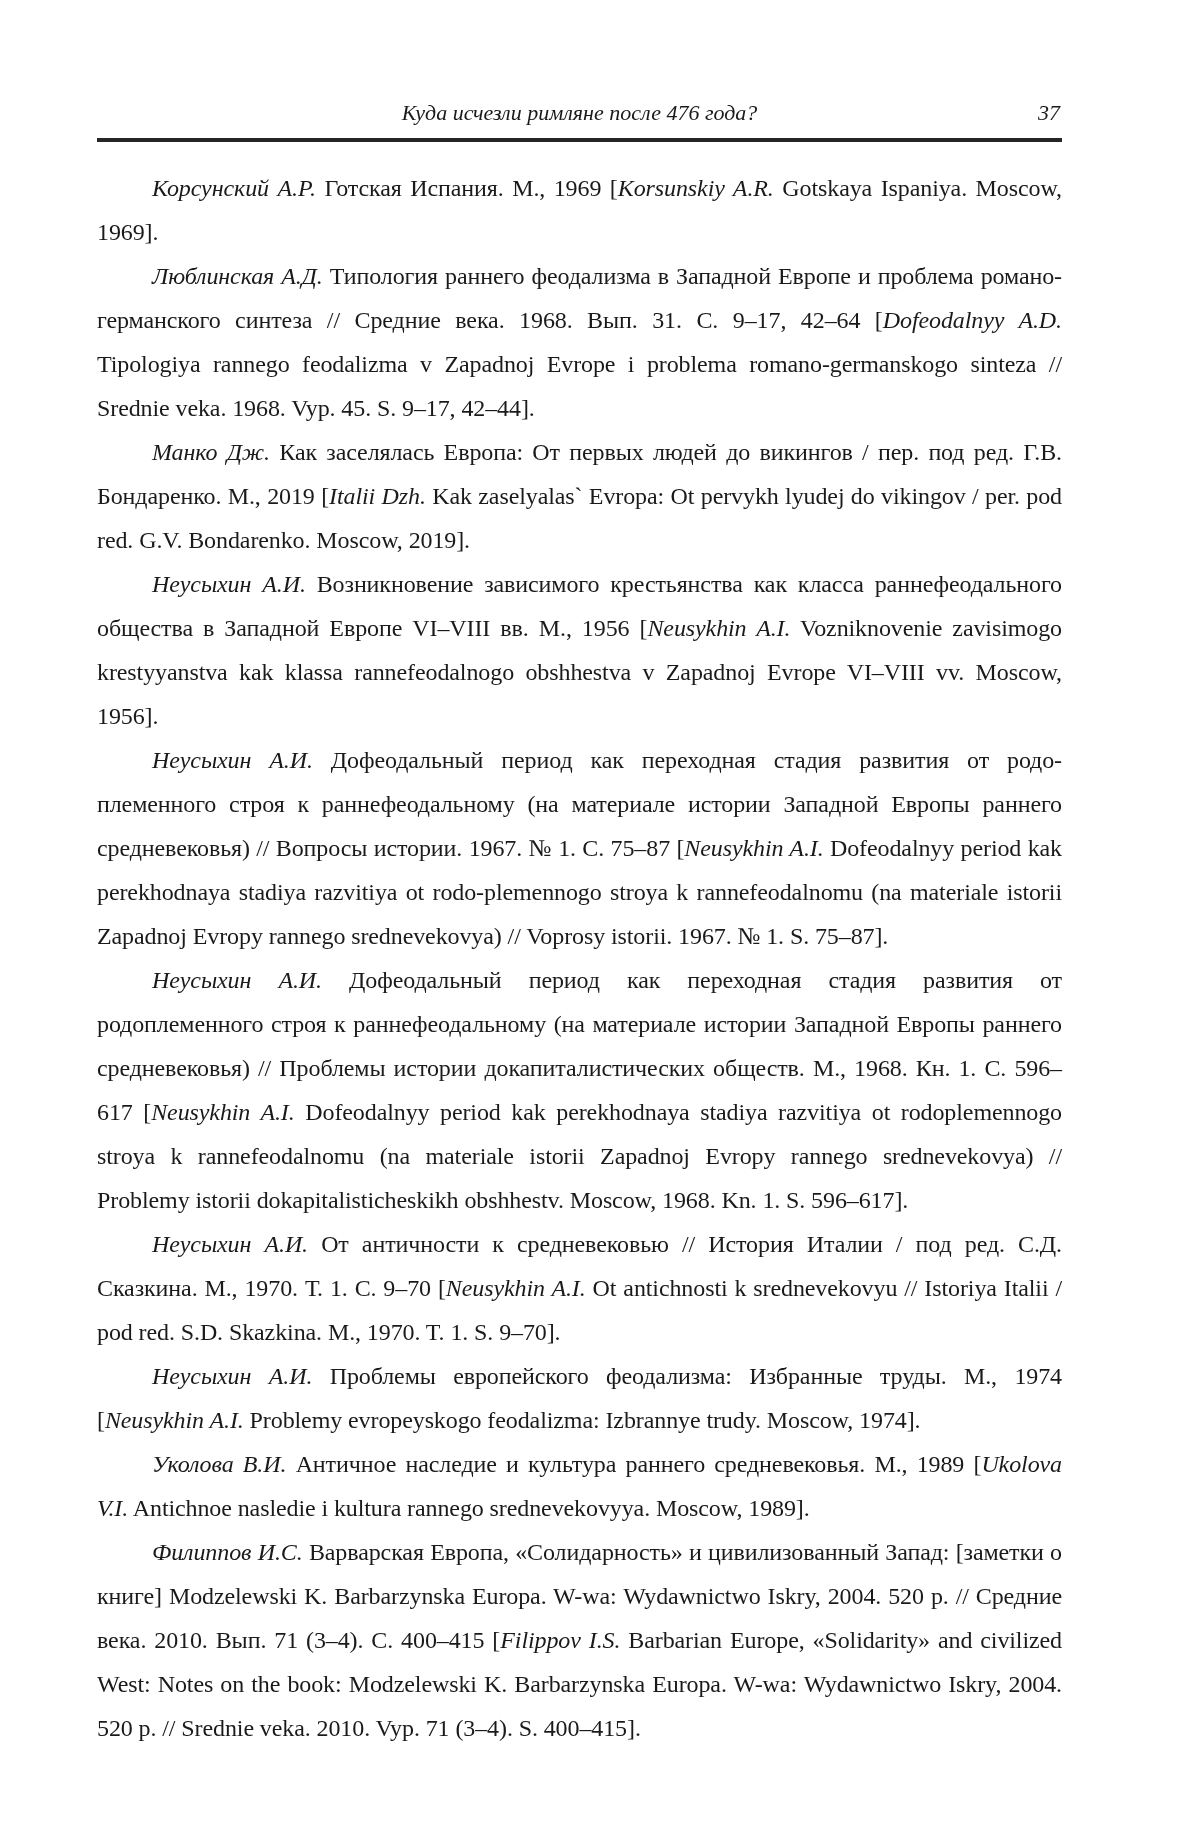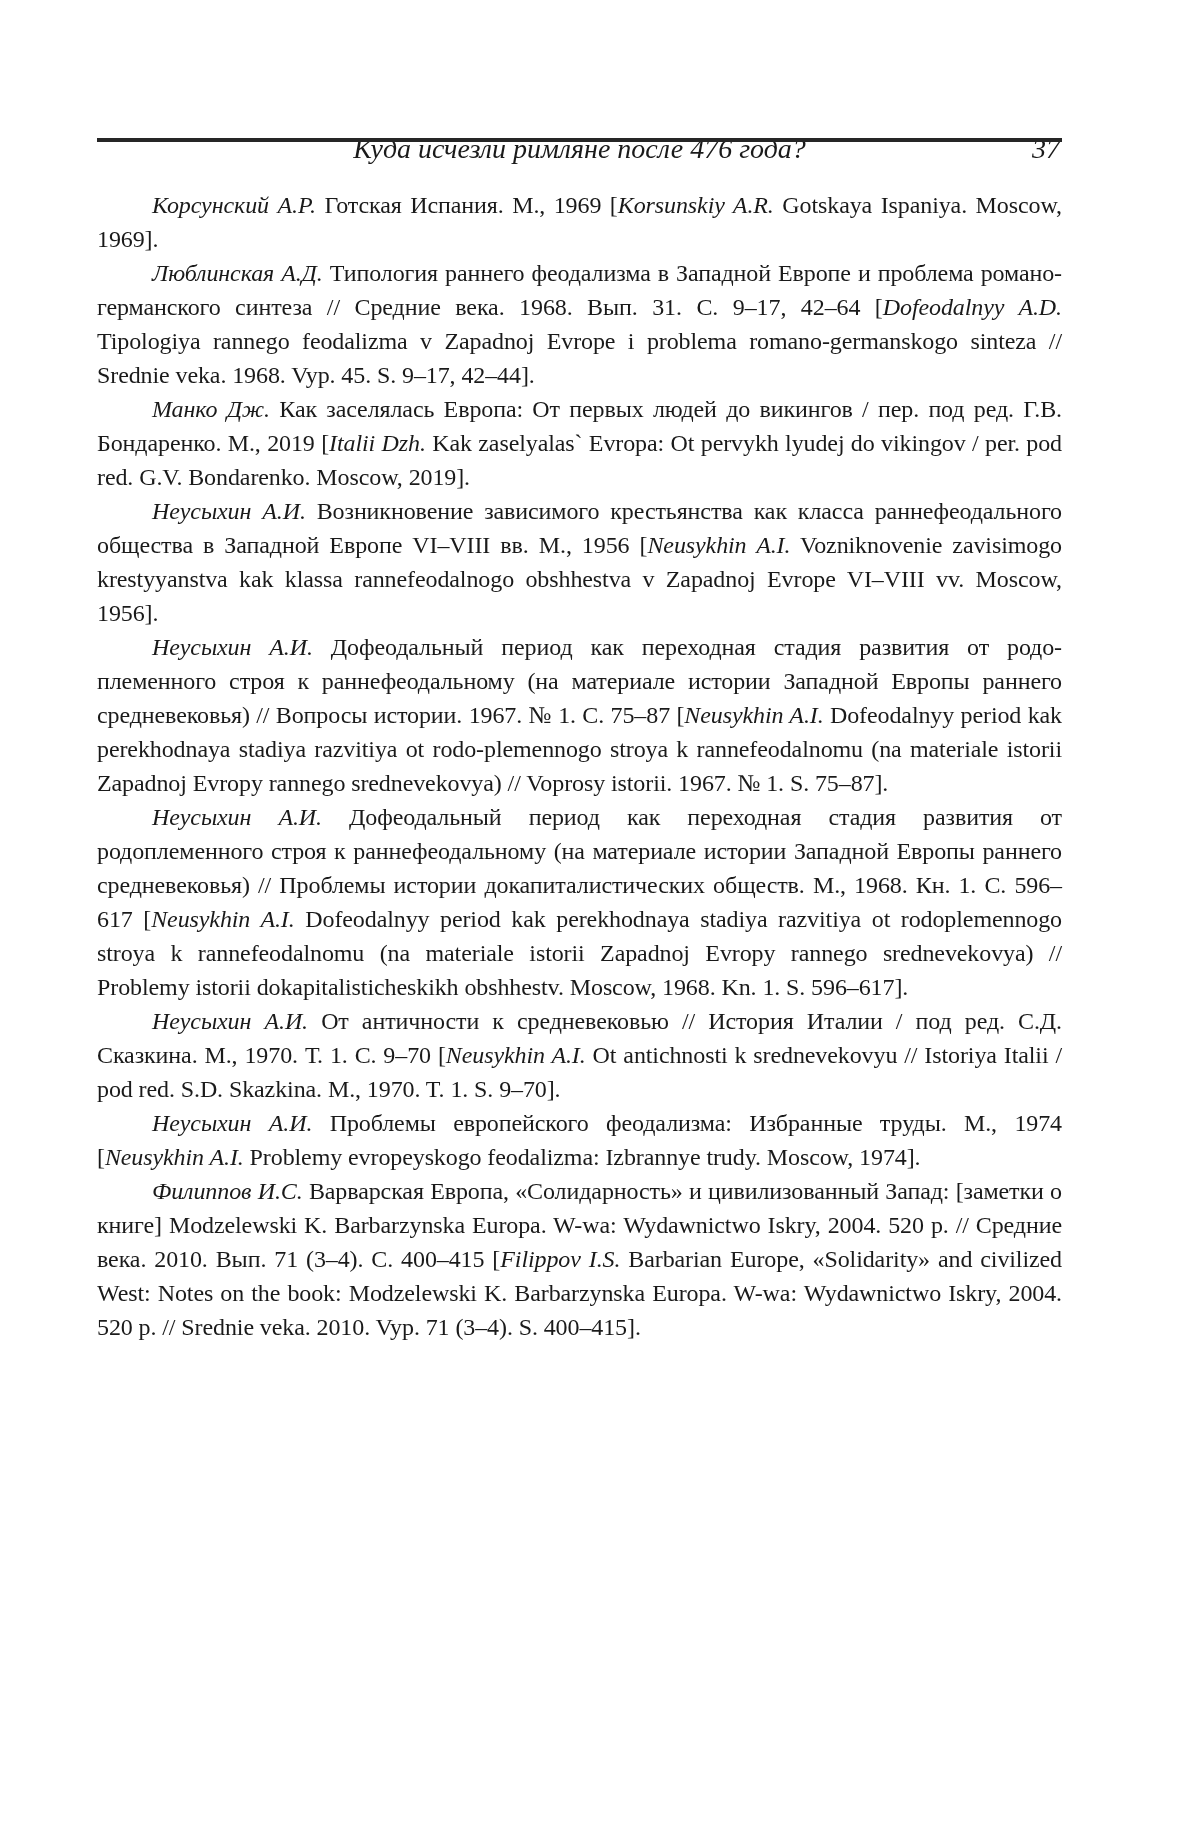--- a/index.html
+++ b/index.html
@@ -22,24 +22,23 @@
     height: 1842px;
     background: #ffffff;
   }
   .running-head {
     position: absolute;
     left: 97px;
     top: 98px;
     width: 965px;
     height: 34px;
     font-style: italic;
-    font-size: 28px;
+    font-size: 22px;
     line-height: 30px;
     white-space: nowrap;
-    margin-top: 36px;
   }
   .rh-title {
     position: absolute;
     left: 0;
     width: 100%;
     text-align: center;
   }
   .rh-page {
     position: absolute;
     right: 2px;
@@ -52,24 +51,23 @@
     width: 965px;
     height: 4px;
     background: #262626;
   }
   .bib {
     position: absolute;
     left: 97px;
     top: 166px;
     width: 965px;
     font-size: 24px;
-    line-height: 34px;
+    line-height: 44px;
     text-align: justify;
     letter-spacing: -0.1px;
-    margin-top: 22px;
   }
   .entry {
     margin: 0;
     padding: 0;
     text-indent: 55px;
   }
   .it {
     font-style: italic;
   }
 </style>
@@ -98,18 +96,19 @@
 
     <p class="entry"><span class="it">Неусыхин А.И.</span><span> Дофеодальный период как переходная стадия развития от родо-племенного строя к раннефеодальному (на материале истории Западной Европы раннего средневековья) // Вопросы истории. 1967. № 1. С. 75–87 [</span><span class="it">Neusykhin A.I.</span><span> Dofeodalnyy period kak perekhodnaya stadiya razvitiya ot rodo-plemennogo stroya k rannefeodalnomu (na materiale istorii Zapadnoj Evropy rannego srednevekovya) // Voprosy istorii. 1967. № 1. S. 75–87].</span></p>
 
     <p class="entry"><span class="it">Неусыхин А.И.</span><span> Дофеодальный период как переходная стадия развития от родоплеменного строя к раннефеодальному (на материале истории Западной Европы раннего средневековья) // Проблемы истории докапиталистических обществ. М., 1968. Кн. 1. С. 596–617 [</span><span class="it">Neusykhin A.I.</span><span> Dofeodalnyy period kak perekhodnaya stadiya razvitiya ot rodoplemennogo stroya k rannefeodalnomu (na materiale istorii Zapadnoj Evropy rannego srednevekovya) // Problemy istorii dokapitalisticheskikh obshhestv. Moscow, 1968. Kn. 1. S. 596–617].</span></p>
 
     <p class="entry"><span class="it">Неусыхин А.И.</span><span> От античности к средневековью // История Италии / под ред. С.Д. Сказкина. М., 1970. Т. 1. С. 9–70 [</span><span class="it">Neusykhin A.I.</span><span> Ot antichnosti k srednevekovyu // Istoriya Italii / pod red. S.D. Skazkina. M., 1970. T. 1. S. 9–70].</span></p>
 
     <p class="entry"><span class="it">Неусыхин А.И.</span><span> Проблемы европейского феодализма: Избранные труды. М., 1974 [</span><span class="it">Neusykhin A.I.</span><span> Problemy evropeyskogo feodalizma: Izbrannye trudy. Moscow, 1974].</span></p>
 
 
+    <p class="entry"><span class="it">Уколова В.И.</span><span> Античное наследие и культура раннего средневековья. М., 1989 [</span><span class="it">Ukolova V.I.</span><span> Antichnoe nasledie i kultura rannego srednevekovyya. Moscow, 1989].</span></p>
 
     <p class="entry"><span class="it">Филиппов И.С.</span><span> Варварская Европа, «Солидарность» и цивилизованный Запад: [заметки о книге] Modzelewski K. Barbarzynska Europa. W-wa: Wydawnictwo Iskry, 2004. 520 p. // Средние века. 2010. Вып. 71 (3–4). С. 400–415 [</span><span class="it">Filippov I.S.</span><span> Barbarian Europe, «Solidarity» and civilized West: Notes on the book: Modzelewski K. Barbarzynska Europa. W-wa: Wydawnictwo Iskry, 2004. 520 p. // Srednie veka. 2010. Vyp. 71 (3–4). S. 400–415].</span></p>
 
   </main>
 
 </div>
 
 </body></html>

